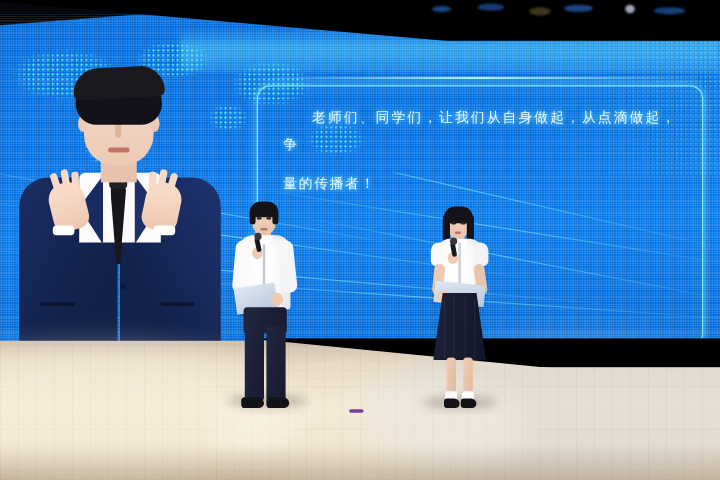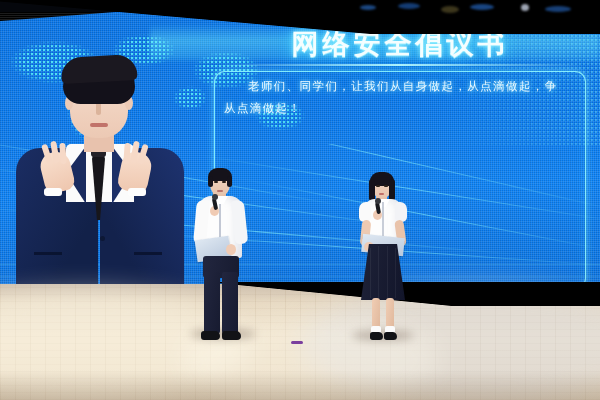--- a/index.html
+++ b/index.html
@@ -85,21 +85,21 @@
     border:1.5px solid rgba(150,252,255,.85);border-radius:11px;
     box-shadow:0 0 7px rgba(130,245,255,.55), inset 0 0 12px rgba(110,225,255,.14);
     background:rgba(20,140,245,.05);
   }
   .panel-text{
     position:absolute;left:224px;top:76px;width:352px;z-index:13;
     color:#eaf9ff;font-size:11.5px;line-height:21.5px;letter-spacing:1.4px;
     text-align:justify;text-shadow:0 0 4px rgba(150,240,255,.9),0 0 9px rgba(60,200,255,.6);
     font-family:"DejaVu Serif","Liberation Serif",serif;
   }
-  .panel-text p{margin:0;}
+  .panel-text p{margin:12px;}
   .p-indent{text-indent:24px;}
 
   
   .ledman{position:absolute;left:14px;top:28px;width:180px;height:258px;z-index:8;}
   .m-hair{position:absolute;left:55px;top:18px;width:72px;height:46px;background:#13111a;border-radius:36px 36px 22px 22px;}
   .m-hair2{position:absolute;left:53px;top:16px;width:76px;height:26px;background:#1b1820;border-radius:38px 38px 10px 10px;transform:rotate(-3deg);}
   .m-face{position:absolute;left:62px;top:30px;width:58px;height:68px;background:linear-gradient(180deg,#f6ddcd,#ecc9b4);border-radius:28px 28px 26px 26px;}
   .m-ear{position:absolute;top:56px;width:8px;height:14px;background:#eccab5;border-radius:50%;}
   .m-brow{position:absolute;top:49px;width:15px;height:3px;background:#221b18;border-radius:2px;}
   .m-eye{position:absolute;top:56px;width:12px;height:5px;background:#2a2019;border-radius:50%;}
@@ -216,27 +216,26 @@
 
       <div class="m-hand" style="left:112px;top:112px;transform:rotate(12deg);"></div>
       <div class="m-finger" style="left:116px;top:103px;height:21px;transform:rotate(4deg);"></div>
       <div class="m-finger" style="left:124px;top:101px;height:22px;transform:rotate(10deg);"></div>
       <div class="m-finger" style="left:132px;top:104px;height:20px;transform:rotate(17deg);"></div>
       <div class="m-cuff" style="left:120px;top:148px;"></div>
     </div>
   </div>
 
   <div class="title-band"></div>
-  <div class="title">网络安全倡议书</div>
   <div class="title-underline"></div>
 
   <div class="panel"></div>
   <div class="panel-text">
     <p class="p-indent">老师们、同学们，让我们从自身做起，从点滴做起，争</p>
-    <p>从点滴做起！</p>
+    <p>量的传播者！</p>
   </div>
 
   <div class="floor">
     <div class="floor-planks"></div>
     <div class="floor-grain"></div>
     <div class="floor-pool" style="left:-80px;top:6px;width:330px;height:110px;background:rgba(255,250,235,.45);"></div>
     <div class="floor-pool" style="left:300px;top:0px;width:360px;height:120px;background:rgba(215,220,232,.40);"></div>
     <div class="floor-pool" style="left:180px;top:30px;width:260px;height:90px;background:rgba(255,252,240,.35);"></div>
     <div class="floor-front-shadow"></div>
   </div>

